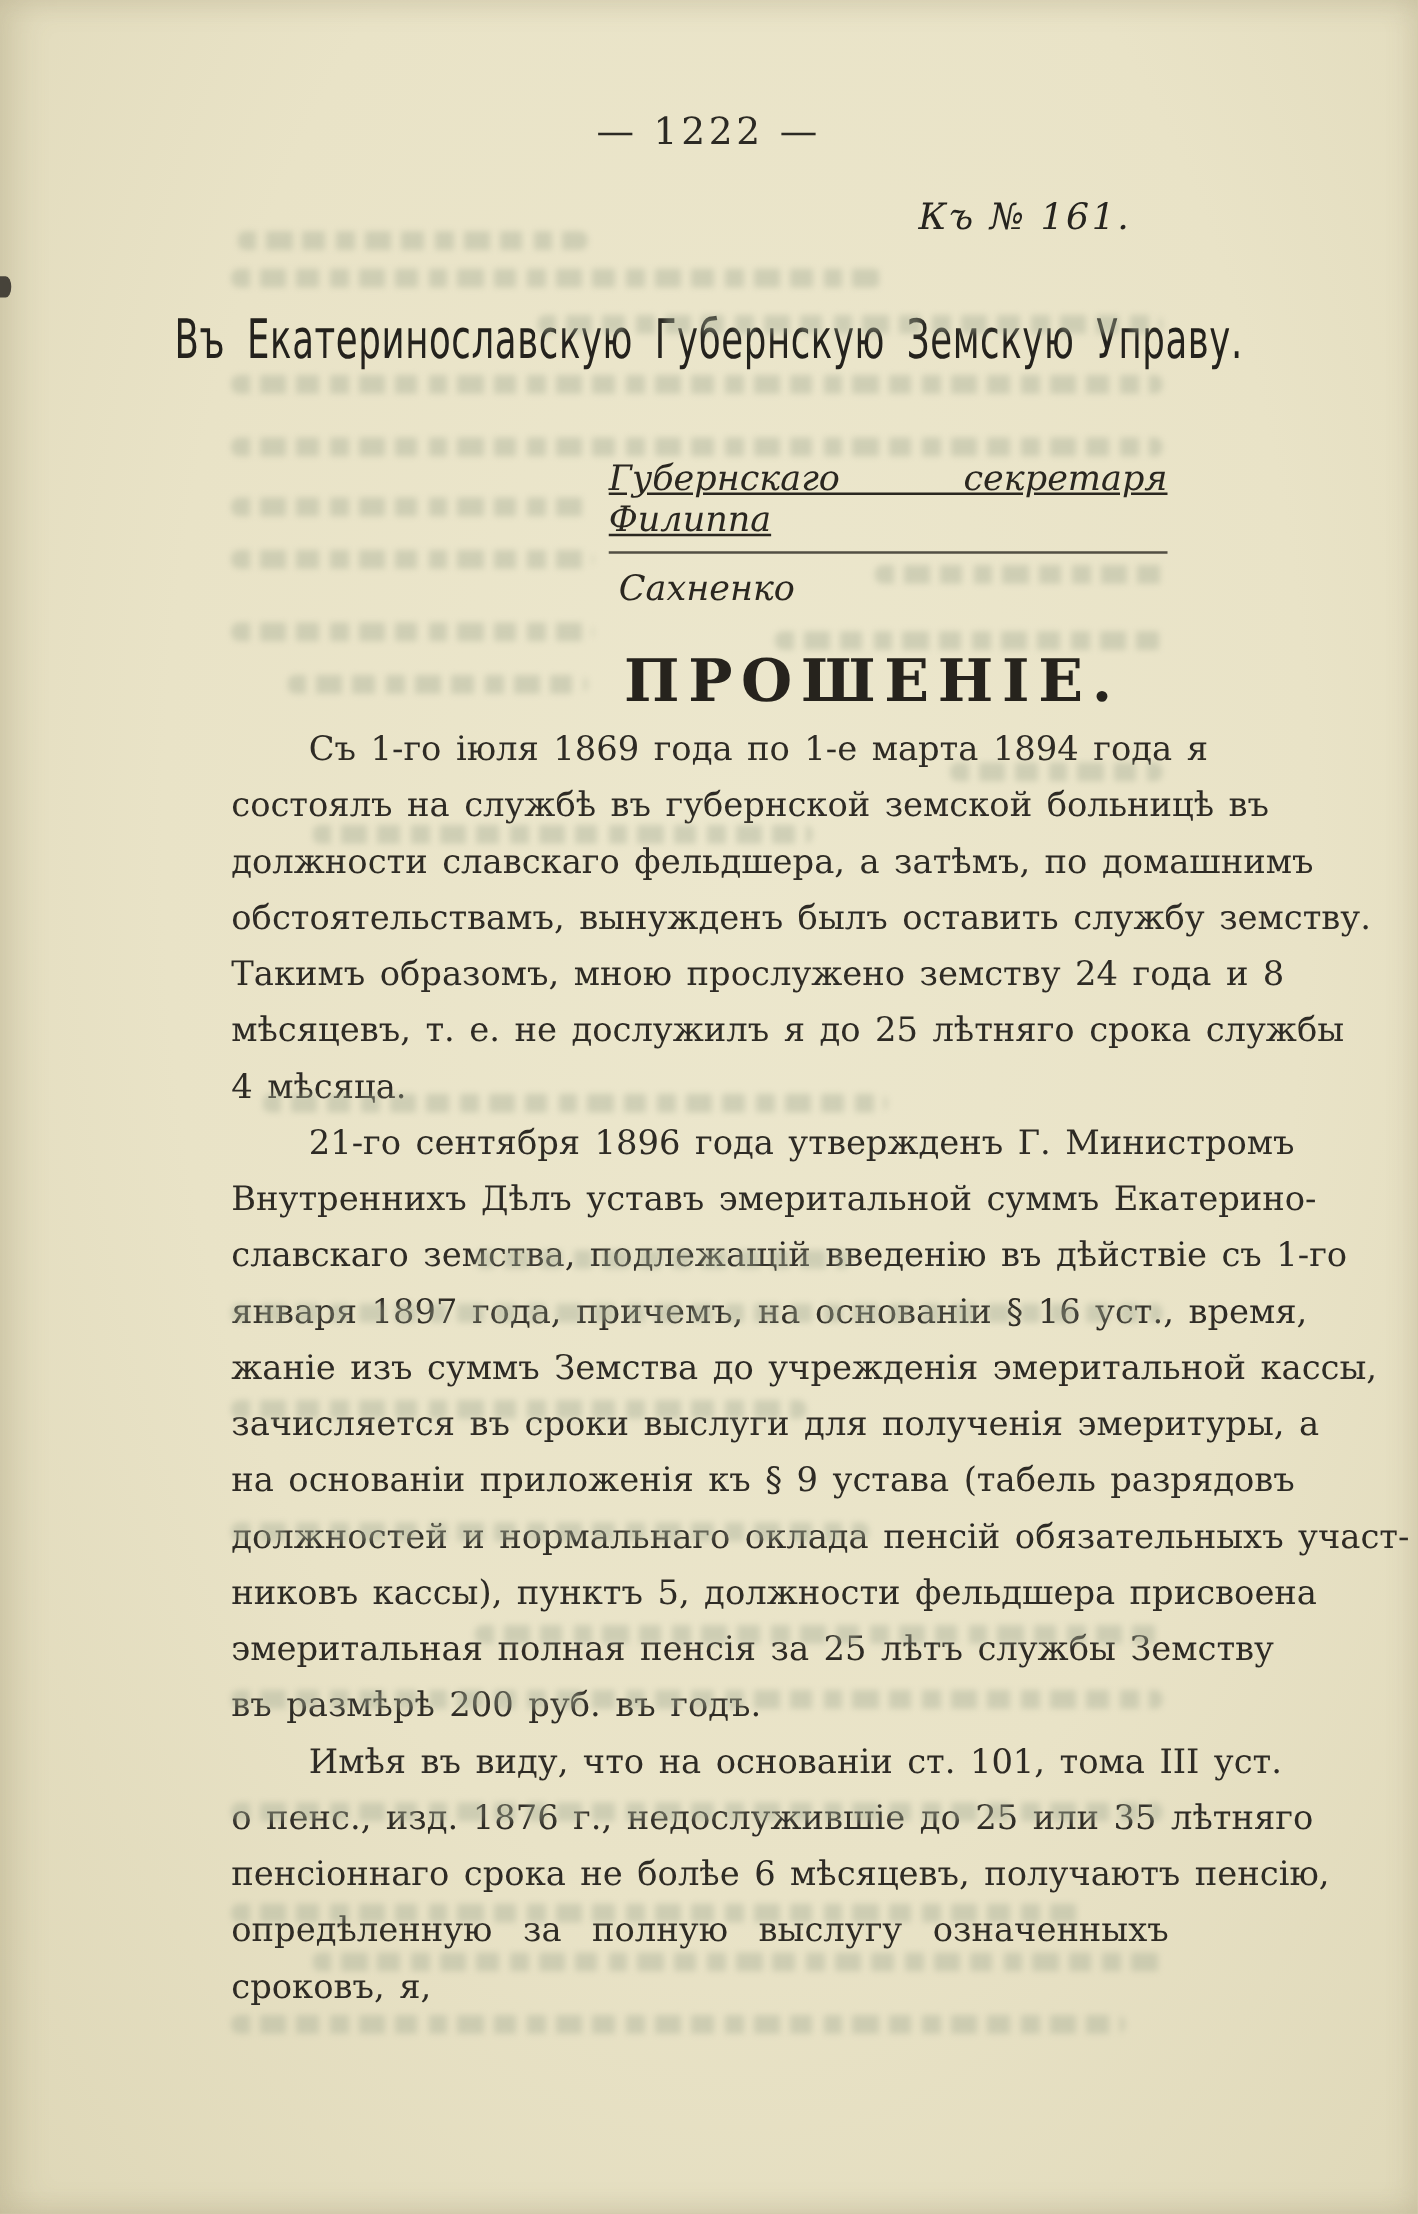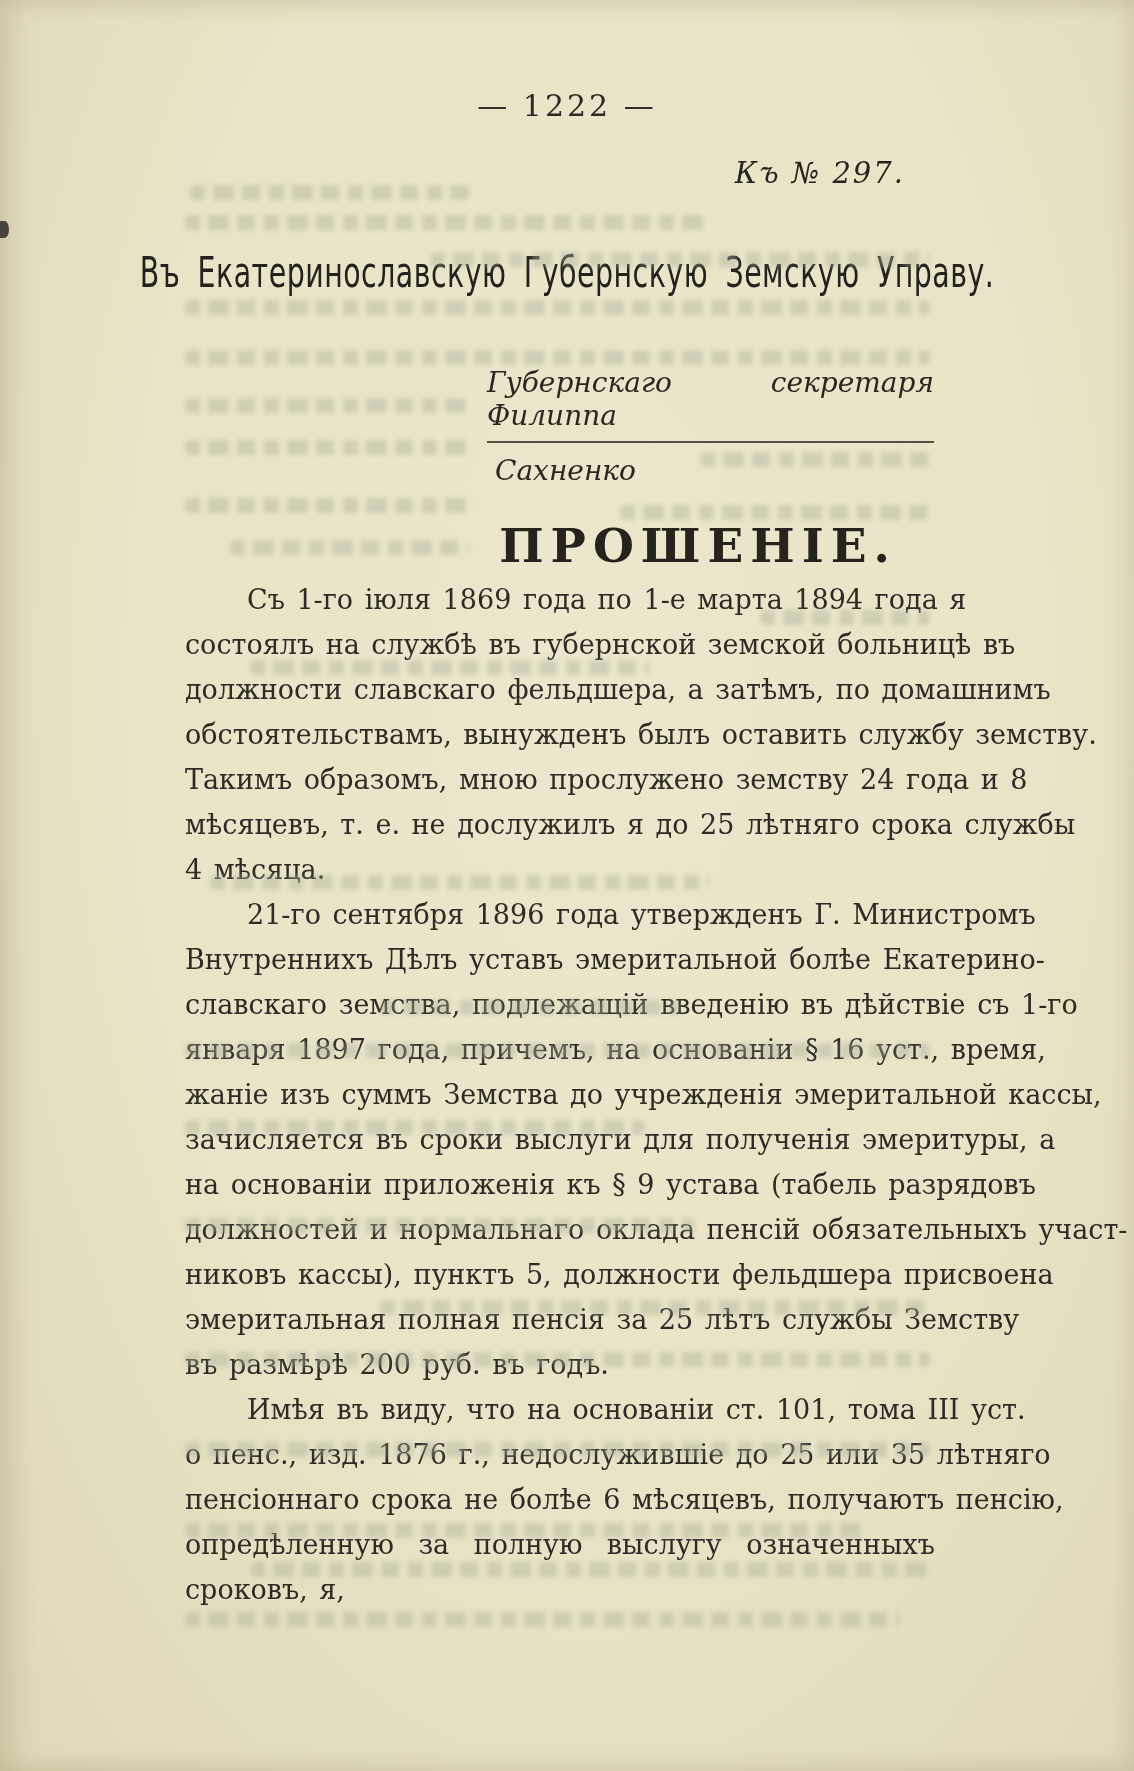--- a/index.html
+++ b/index.html
@@ -62,20 +62,21 @@
   }
   .from-block{
     position:absolute;top:366px;left:487px;width:447px;
     font-style:italic;font-size:28px;
     color:#2a2720;
   }
   .from-line1{
     text-align:justify;text-align-last:justify;
     padding-bottom:9px;
     border-bottom:2px solid rgba(44,41,34,.8);
+    text-decoration:underline;
   }
   .from-line2{
     margin-top:11px;padding-left:8px;
   }
   .petition-title{
     position:absolute;top:518px;left:0;right:0;
     text-align:center;padding-left:262px;
     font-size:47px;font-weight:bold;
     letter-spacing:7px;
     color:#26231d;
@@ -97,21 +98,21 @@
 </style>
 </head>
 <body>
 
 <div class="page">
 
   <div class="edge-mark"></div>
 
   <div class="page-number">— 1222 —</div>
 
-  <div class="doc-ref">Къ № 297.</div>
+  <div class="doc-ref">Къ № 161.</div>
 
   <div class="addressee">Въ Екатеринославскую Губернскую Земскую Управу.</div>
 
   <div class="from-block">
     <div class="from-line1">Губернскаго секретаря Филиппа</div>
     <div class="from-line2">Сахненко</div>
   </div>
 
   <div class="petition-title">ПРОШЕНІЕ.</div>
 
@@ -120,21 +121,21 @@
         <div class="line first">Съ 1-го іюля 1869 года по 1-е марта 1894 года я</div>
         <div class="line">состоялъ на службѣ въ губернской земской больницѣ въ</div>
         <div class="line">должности славскаго фельдшера, а затѣмъ, по домашнимъ</div>
         <div class="line">обстоятельствамъ, вынужденъ былъ оставить службу земству.</div>
         <div class="line">Такимъ образомъ, мною прослужено земству 24 года и 8</div>
         <div class="line">мѣсяцевъ, т. е. не дослужилъ я до 25 лѣтняго срока службы</div>
         <div class="line last">4 мѣсяца.</div>
       </div>
       <div class="paragraph">
         <div class="line first">21-го сентября 1896 года утвержденъ Г. Министромъ</div>
-        <div class="line">Внутреннихъ Дѣлъ уставъ эмеритальной болѣе Екатерино-</div>
+        <div class="line">Внутреннихъ Дѣлъ уставъ эмеритальной суммъ Екатерино-</div>
         <div class="line">славскаго земства, подлежащій введенію въ дѣйствіе съ 1-го</div>
         <div class="line">января 1897 года, причемъ, на основаніи § 16 уст., время,</div>
         <div class="line">жаніе изъ суммъ Земства до учрежденія эмеритальной кассы,</div>
         <div class="line">зачисляется въ сроки выслуги для полученія эмеритуры, а</div>
         <div class="line">на основаніи приложенія къ § 9 устава (табель разрядовъ</div>
         <div class="line">должностей и нормальнаго оклада пенсій обязательныхъ участ-</div>
         <div class="line">никовъ кассы), пунктъ 5, должности фельдшера присвоена</div>
         <div class="line">эмеритальная полная пенсія за 25 лѣтъ службы Земству</div>
         <div class="line last">въ размѣрѣ 200 руб. въ годъ.</div>
       </div>

